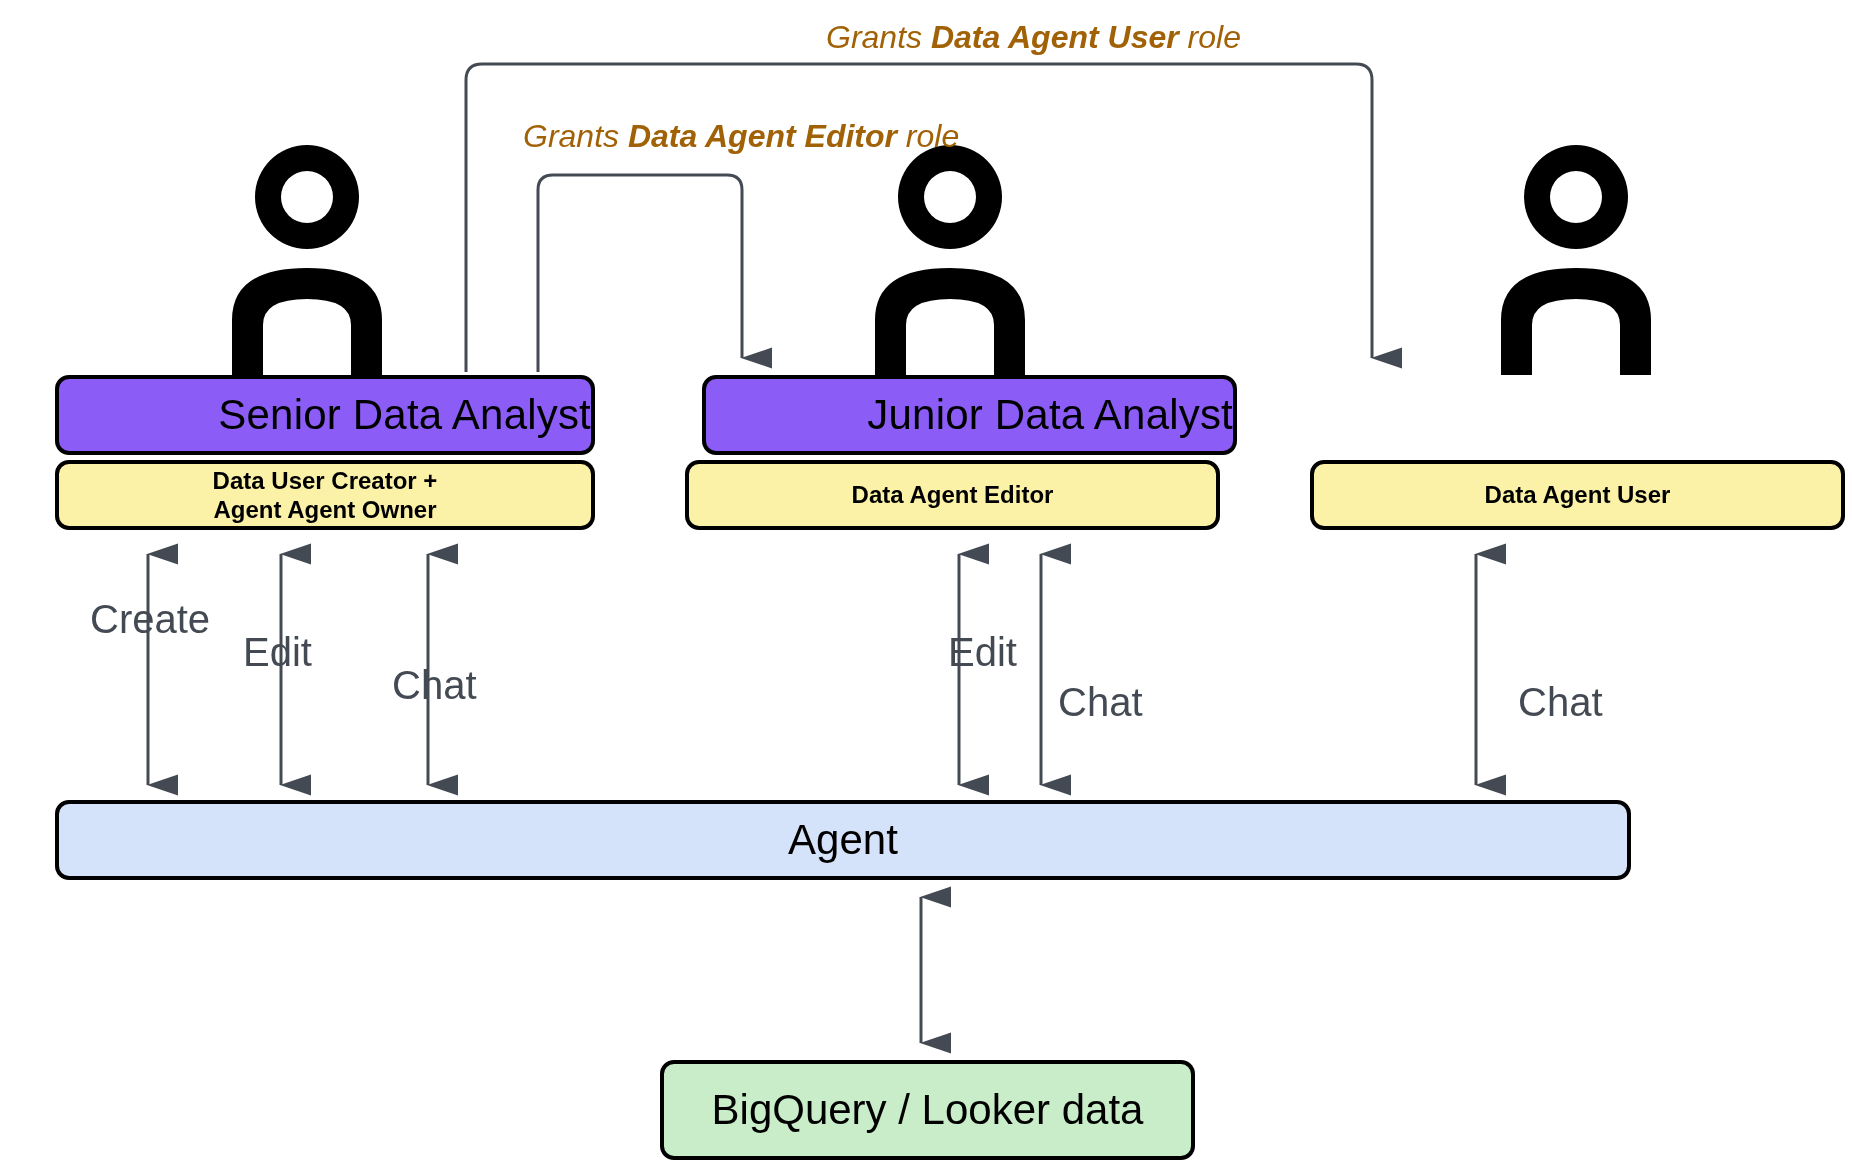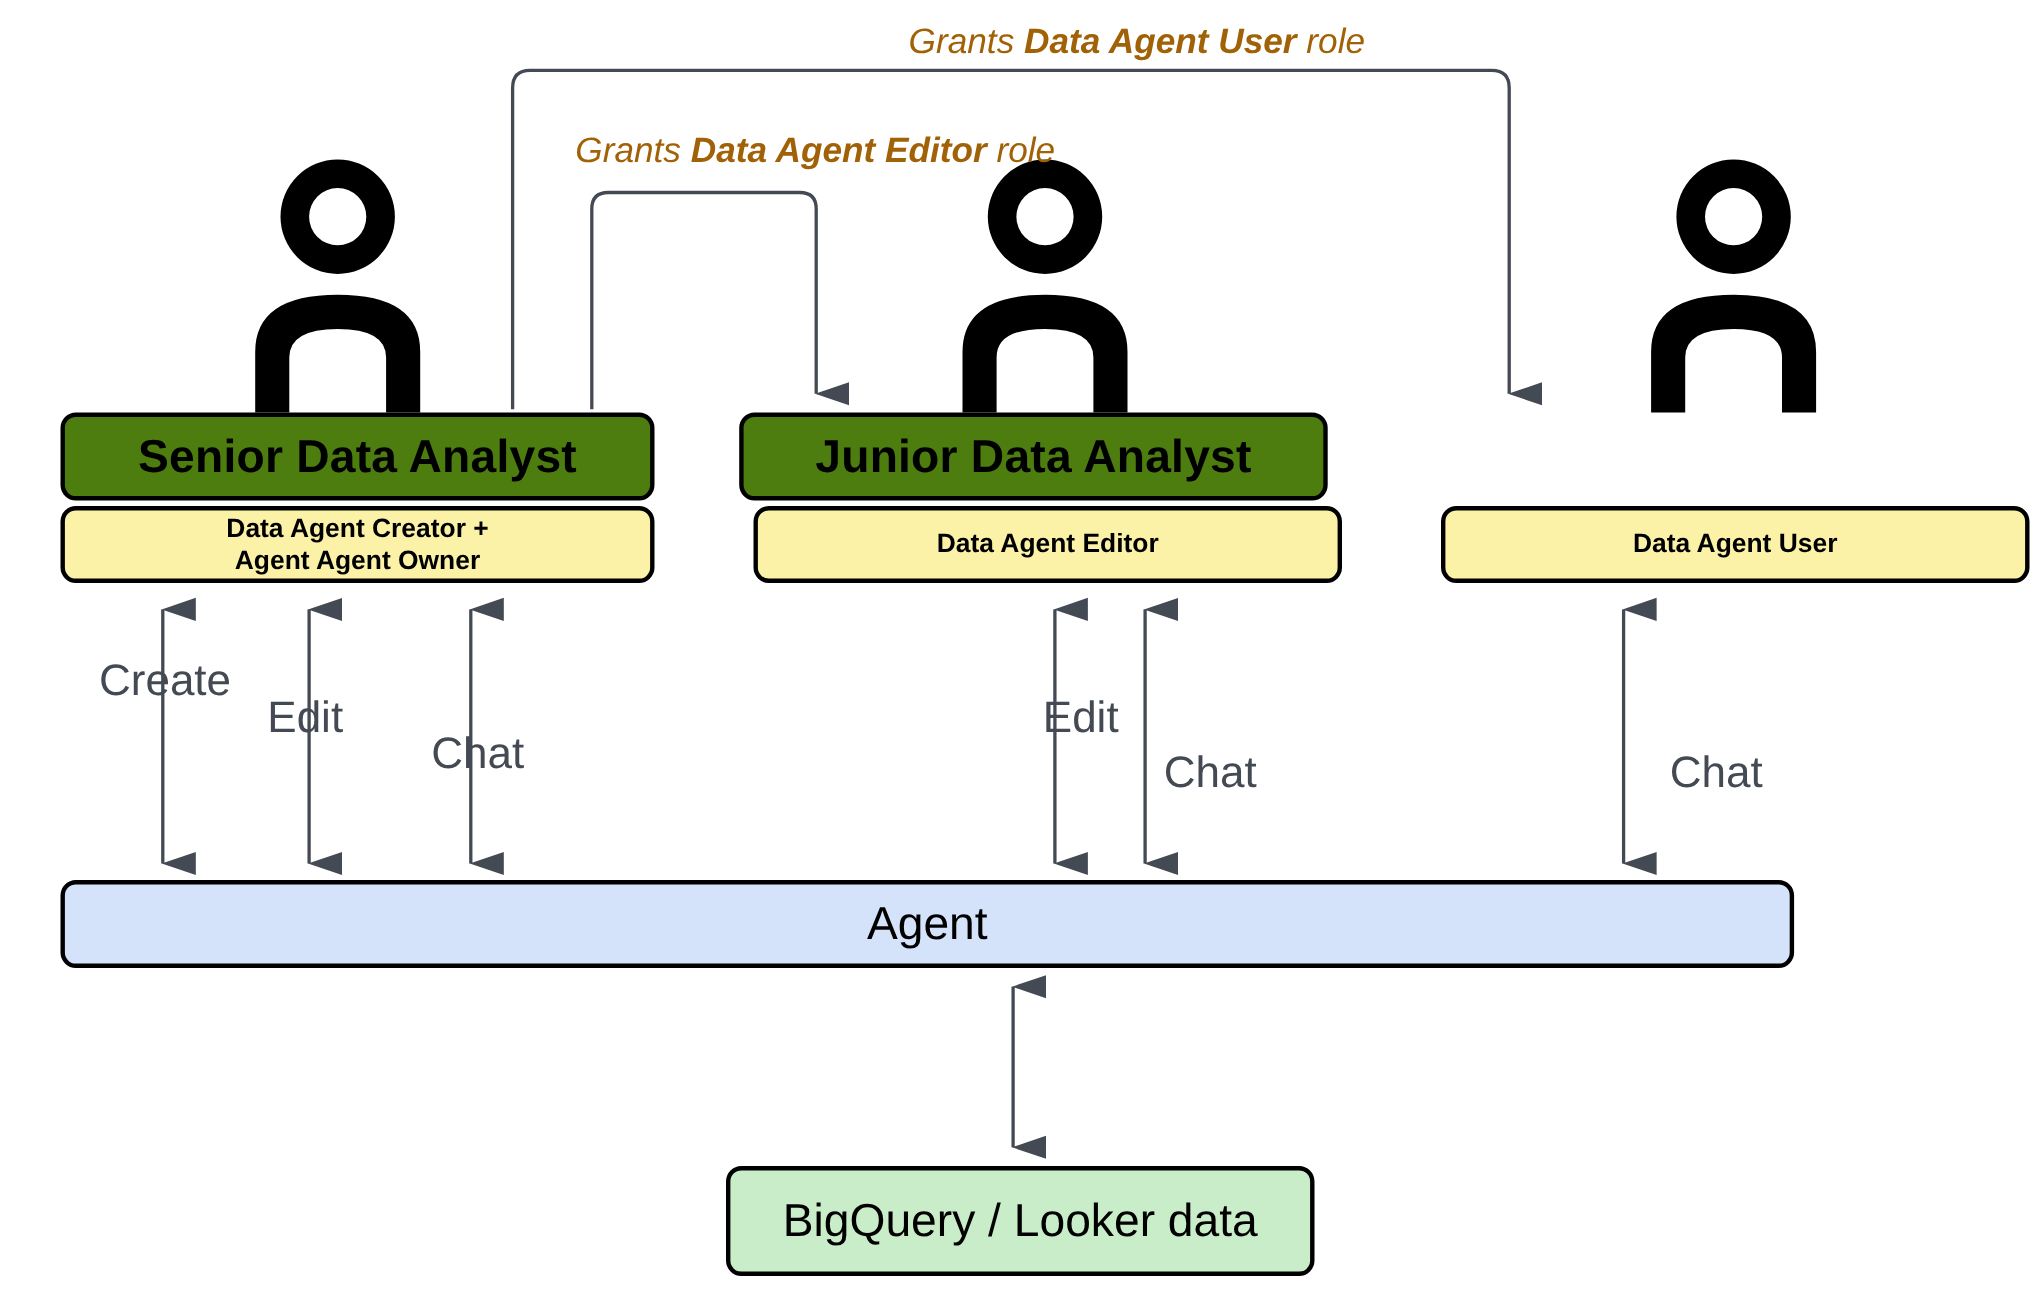--- a/index.html
+++ b/index.html
@@ -30,24 +30,25 @@
     box-sizing: border-box;
     border: 4px solid #000000;
     display: flex;
     align-items: center;
     justify-content: center;
     text-align: center;
     color: #000000;
   }
   .role-head {
     border-radius: 14px;
-    background: #4d7c0f;
+    background: #8b5cf6;
     font-size: 42px;
-    font-weight: 700;
+    font-weight: 400;
     letter-spacing: 0.2px;
+    justify-content: flex-end;
   }
   .role-perm {
     border-radius: 14px;
     background: #fbf2a8;
     font-size: 24px;
     font-weight: bold;
     line-height: 1.22;
   }
   .agent-box {
     border-radius: 14px;
@@ -144,26 +145,26 @@
 
   <div class="grant-label" style="left:523px; top:118px;">
     <span>Grants </span><b>Data Agent Editor</b><span> role</span>
   </div>
 
   <div class="node-box role-head" style="left:55px; top:375px; width:540px; height:80px;">
     <span>Senior Data Analyst</span>
   </div>
   <div class="node-box role-perm" style="left:55px; top:460px; width:540px; height:70px;">
     <span>
-      <span>Data Agent Creator +</span><br>
+      <span>Data User Creator +</span><br>
       <span>Agent Agent Owner</span>
     </span>
   </div>
 
-  <div class="node-box role-head" style="left:672px; top:375px; width:535px; height:80px;">
+  <div class="node-box role-head" style="left:702px; top:375px; width:535px; height:80px;">
     <span>Junior Data Analyst</span>
   </div>
   <div class="node-box role-perm" style="left:685px; top:460px; width:535px; height:70px;">
     <span>Data Agent Editor</span>
   </div>
 
   <div class="node-box role-perm" style="left:1310px; top:460px; width:535px; height:70px;">
     <span>Data Agent User</span>
   </div>
 

